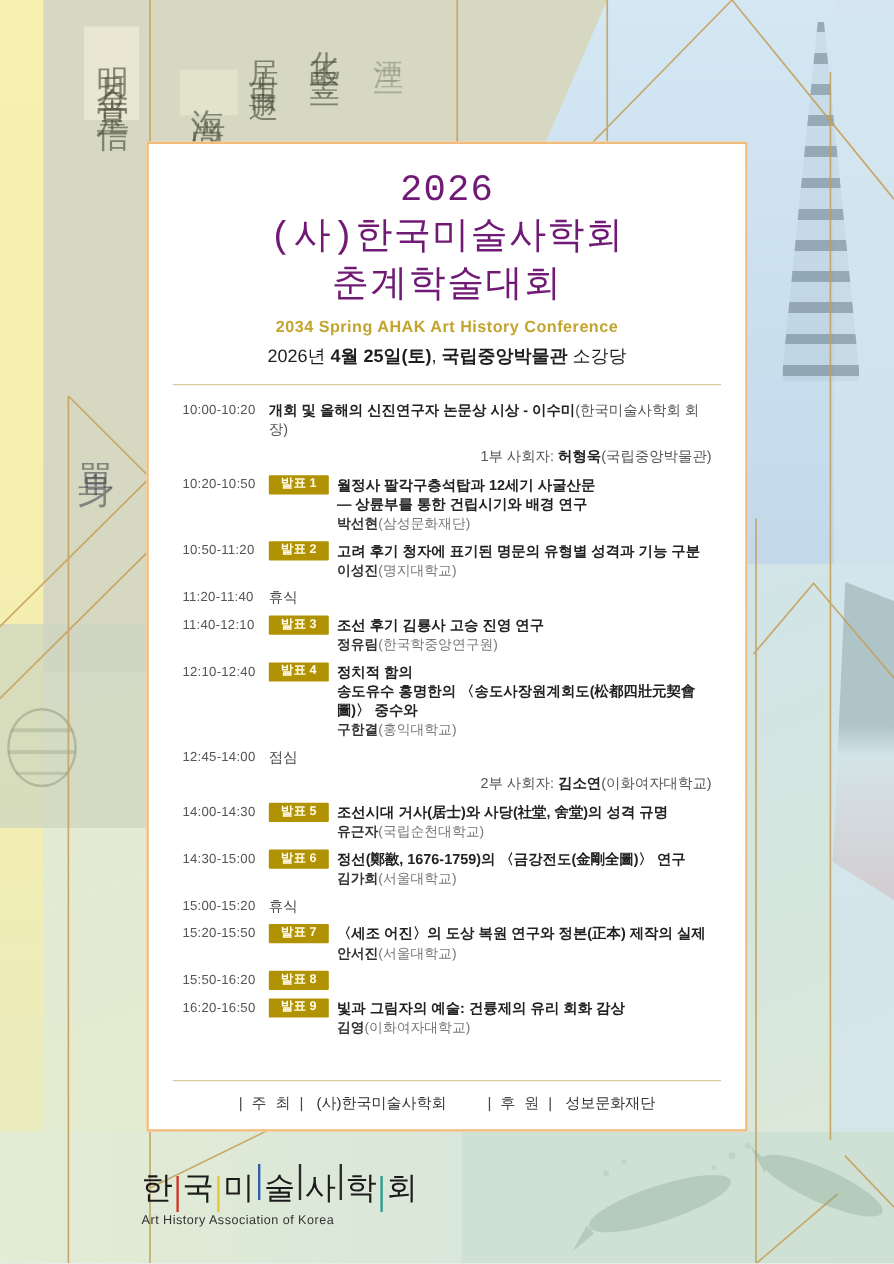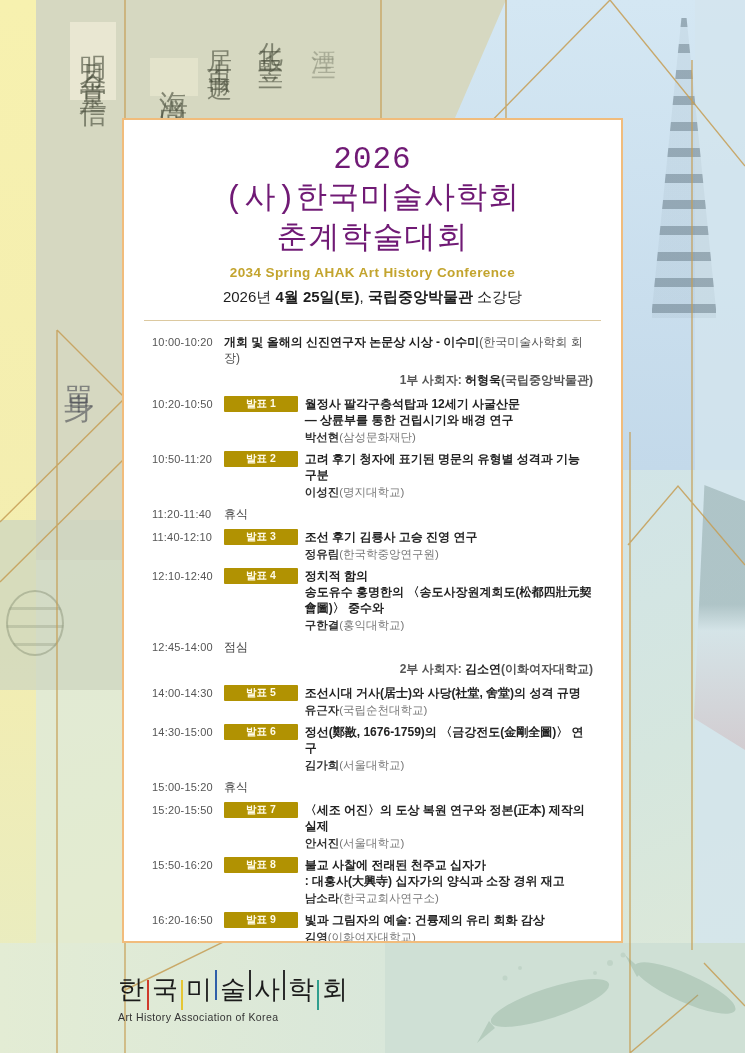--- a/index.html
+++ b/index.html
@@ -45,32 +45,32 @@
     font-size:31px;line-height:1.27;text-align:center;letter-spacing:1px;}
   .subtitle-en{text-align:center;margin-top:7px;font-size:13.5px;font-weight:700;color:#c3a42e;letter-spacing:.4px;}
   .date-line{text-align:center;margin-top:8px;font-size:15px;color:#1e1e1e;}
   .date-line .b{font-weight:700;}
   .divider{height:1px;background:#dcc9a0;margin:13px -8px 0;}
   .schedule{margin-top:13px;}
   .sched-row{display:flex;margin-bottom:7px;}
   .time{width:72px;flex:none;font-size:11px;color:#555;letter-spacing:.2px;line-height:16px;}
   .content{flex:1;display:flex;align-items:flex-start;}
   .badge{flex:none;display:inline-block;background:#b19202;color:#fffbe8;font-size:10.5px;font-weight:700;
-    padding:1px 22px 2px;margin-right:7px;border-radius:1px;line-height:13px;text-align:center;}
+    padding:1px 10px 2px;margin-right:7px;border-radius:1px;line-height:13px;text-align:center;}
   .textblock{flex:1;min-width:0;}
   .tline{font-size:12px;line-height:16px;}
   .tline .b{font-weight:700;color:#222;}
   .tline .r{font-weight:400;color:#555;}
   .brk .tline .r{color:#444;}
   .presenter{font-size:11.5px;line-height:14px;margin-top:2px;}
   .presenter .b{font-weight:700;color:#333;}
   .presenter .r{font-weight:400;color:#777;}
   .mod-row{text-align:right;font-size:12px;color:#555;margin:1px 0 8px;line-height:15px;}
   .mod-row .b{font-weight:700;color:#222;}
-  .mod-row .r{font-weight:700;}
+  .mod-row .r{font-weight:400;}
   .foot-wrap{margin-top:auto;}
   .footer{display:flex;justify-content:center;gap:34px;margin:10px 0 0;padding-bottom:13px;
     font-size:12.5px;color:#333;}
   .footer .lab{color:#444;letter-spacing:2px;}
   .footer .val{margin-left:9px;}
   
   .logo{left:118px;top:972px;z-index:6;}
   .logo-chars{display:flex;align-items:center;}
   .logo-chars .char{font-size:26px;font-weight:500;color:#1b1b1b;letter-spacing:0;
     font-family:"Liberation Sans","DejaVu Sans",sans-serif;}
@@ -246,25 +246,20 @@
             <div class="textblock">
               <div class="tline"><span class="b">〈세조 어진〉의 도상 복원 연구와 정본(正本) 제작의 실제</span></div>
               <div class="presenter"><span class="b">안서진</span><span class="r">(서울대학교)</span></div>
             </div>
           </div>
         </div>
         <div class="sched-row">
           <div class="time">15:50-16:20</div>
           <div class="content">
             <span class="badge">발표 8</span>
-            <div class="textblock">
-              <div class="tline"><span class="b">불교 사찰에 전래된 천주교 십자가</span></div>
-              <div class="tline"><span class="b">: 대흥사(大興寺) 십자가의 양식과 소장 경위 재고</span></div>
-              <div class="presenter"><span class="b">남소라</span><span class="r">(한국교회사연구소)</span></div>
-            </div>
           </div>
         </div>
         <div class="sched-row">
           <div class="time">16:20-16:50</div>
           <div class="content">
             <span class="badge">발표 9</span>
             <div class="textblock">
               <div class="tline"><span class="b">빛과 그림자의 예술: 건륭제의 유리 회화 감상</span></div>
               <div class="presenter"><span class="b">김영</span><span class="r">(이화여자대학교)</span></div>
             </div>

